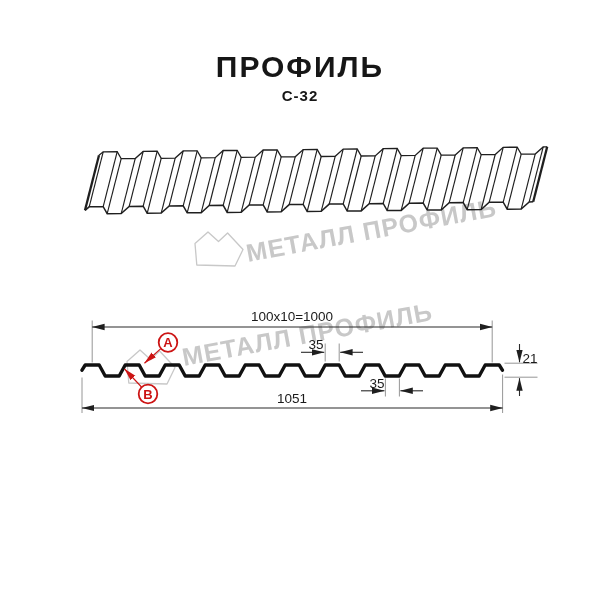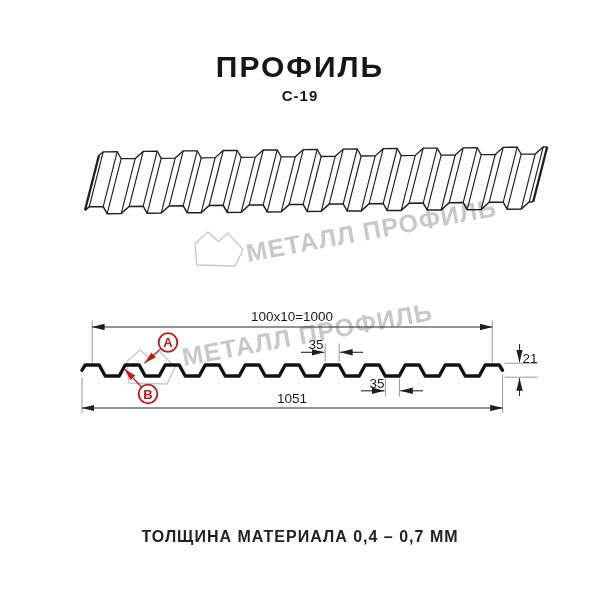--- a/index.html
+++ b/index.html
@@ -37,21 +37,21 @@
   .redletter{font-family:"Liberation Sans",sans-serif;font-size:13px;font-weight:700;
              fill:var(--red);text-anchor:middle;}
   .redleader{stroke:var(--red);stroke-width:1.2;fill:none;}
 </style>
 </head>
 <body>
 
 <div class="page">
 
   <div class="title">ПРОФИЛЬ</div>
-  <div class="subtitle">С-19</div>
+  <div class="subtitle">С-32</div>
 
   <svg width="600" height="600" viewBox="0 0 600 600">
     <defs>
       <marker id="arB" viewBox="0 0 12 8" refX="11.3" refY="4" markerWidth="12" markerHeight="8" orient="auto-start-reverse" markerUnits="strokeWidth">
         <path d="M0,1.1 L11.5,4 L0,6.9 Z" fill="#1f1f1f"></path>
       </marker>
       <marker id="arR" viewBox="0 0 12 8" refX="11.3" refY="4" markerWidth="11" markerHeight="8" orient="auto-start-reverse" markerUnits="strokeWidth">
         <path d="M0,1 L11.5,4 L0,7 Z" fill="#cc1414"></path>
       </marker>
     </defs>
@@ -164,14 +164,13 @@
       <text class="redletter" x="168" y="347">A</text>
     </g>
 
     <g>
       <line class="redleader" x1="141.5" y1="387" x2="124.5" y2="368.8" marker-end="url(#arR)"></line>
       <circle class="redring" cx="148" cy="394" r="9.3"></circle>
       <text class="redletter" x="148" y="398.5">B</text>
     </g>
   </svg>
 
-  <div class="caption">ТОЛЩИНА МАТЕРИАЛА 0,4 – 0,7 ММ</div>
 </div>
 
 </body></html>

